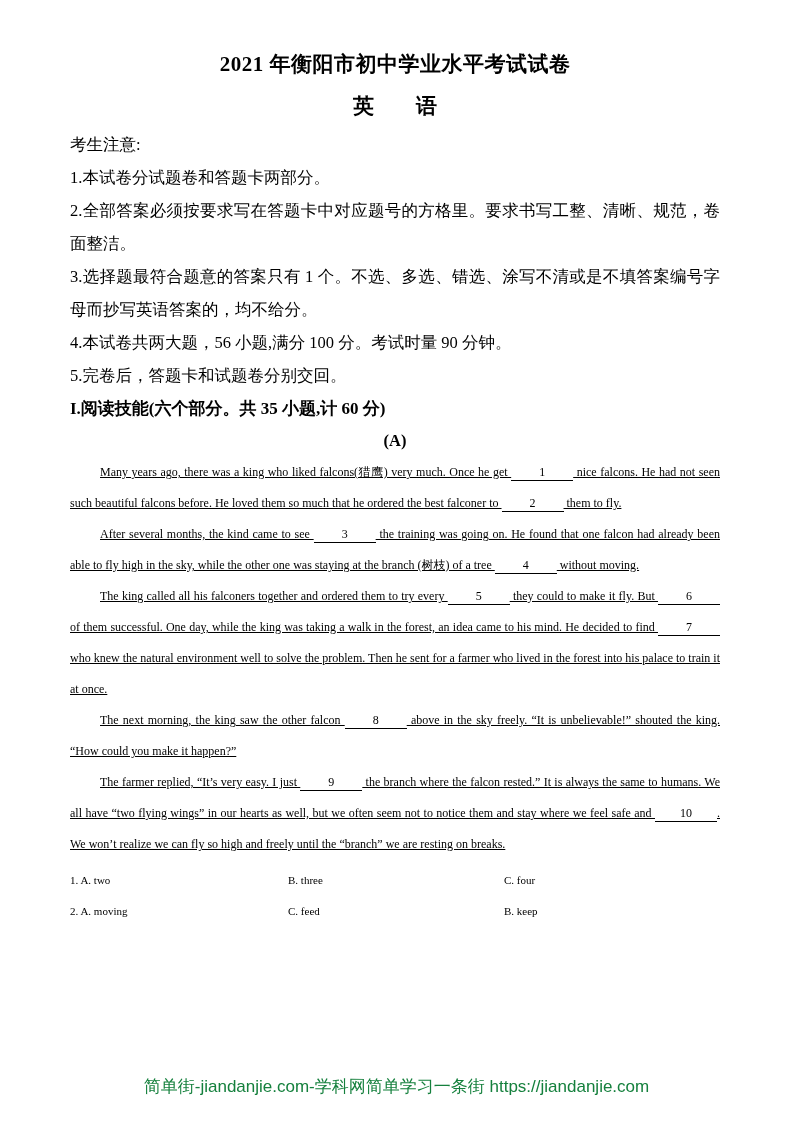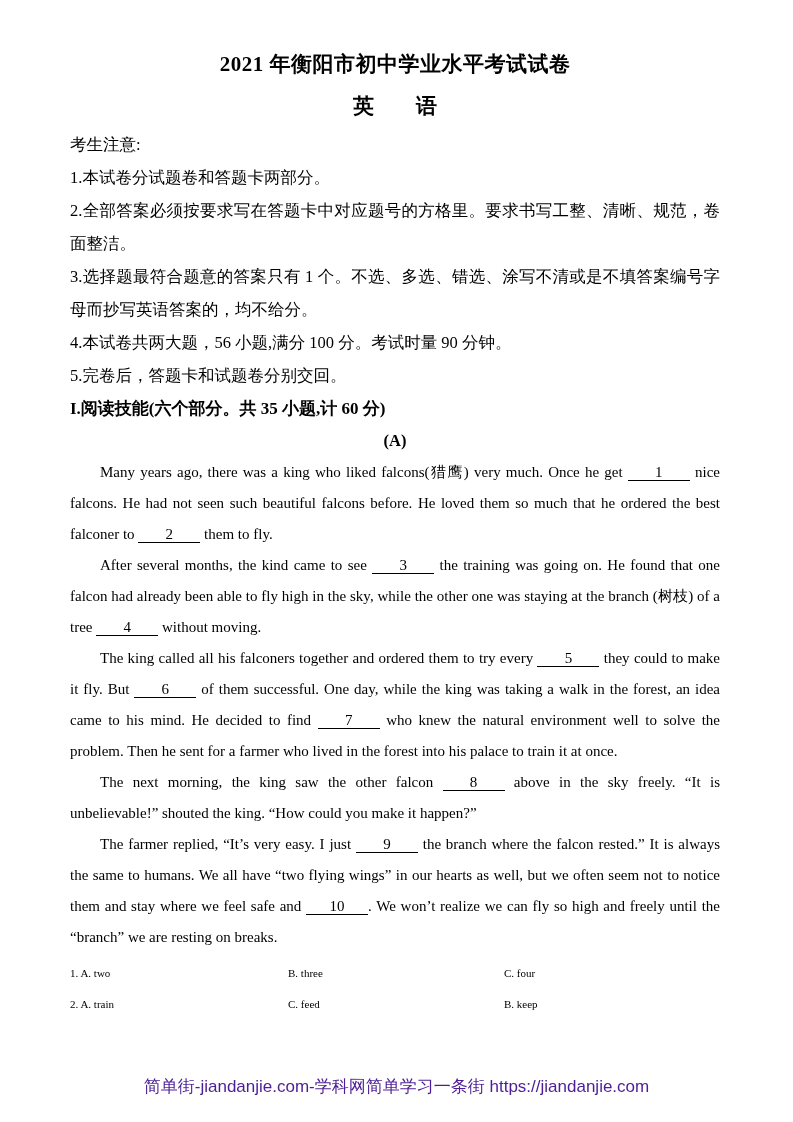--- a/index.html
+++ b/index.html
@@ -47,24 +47,25 @@
   .part-label {
     margin: 0;
     text-align: center;
     font-size: 16.5px;
     font-weight: bold;
     line-height: 32px;
   }
 
   .passage p {
     margin: 0;
-    font-size: 15px;
+    font-size: 12px;
     line-height: 31px;
     text-align: justify;
     text-indent: 30px;
+    text-decoration: underline;
   }
 
   .blank {
     display: inline-block;
     min-width: 58px;
     text-indent: 0;
     text-align: center;
     border-bottom: 1px solid #000;
     line-height: 16px;
     padding: 0 2px;
@@ -117,21 +118,21 @@
     <p>The farmer replied, “It’s very easy. I just <span class="blank">9</span> the branch where the falcon rested.” It is always the same to humans. We all have “two flying wings” in our hearts as well, but we often seem not to notice them and stay where we feel safe and <span class="blank">10</span>. We won’t realize we can fly so high and freely until the “branch” we are resting on breaks.</p>
   </div>
 
   <div class="choices">
     <div class="choice-row">
       <span><span>1.</span> <span>A. two</span></span>
       <span>B. three</span>
       <span>C. four</span>
     </div>
     <div class="choice-row">
-      <span><span>2.</span> <span>A. train</span></span>
+      <span><span>2.</span> <span>A. moving</span></span>
       <span>C. feed</span>
       <span>B. keep</span>
     </div>
   </div>
 
 </div>
 
-<div class="watermark" style="color: #4c1d95;">简单街-jiandanjie.com-学科网简单学习一条街 https://jiandanjie.com</div>
+<div class="watermark" style="color: #15803d;">简单街-jiandanjie.com-学科网简单学习一条街 https://jiandanjie.com</div>
 
 </body></html>

